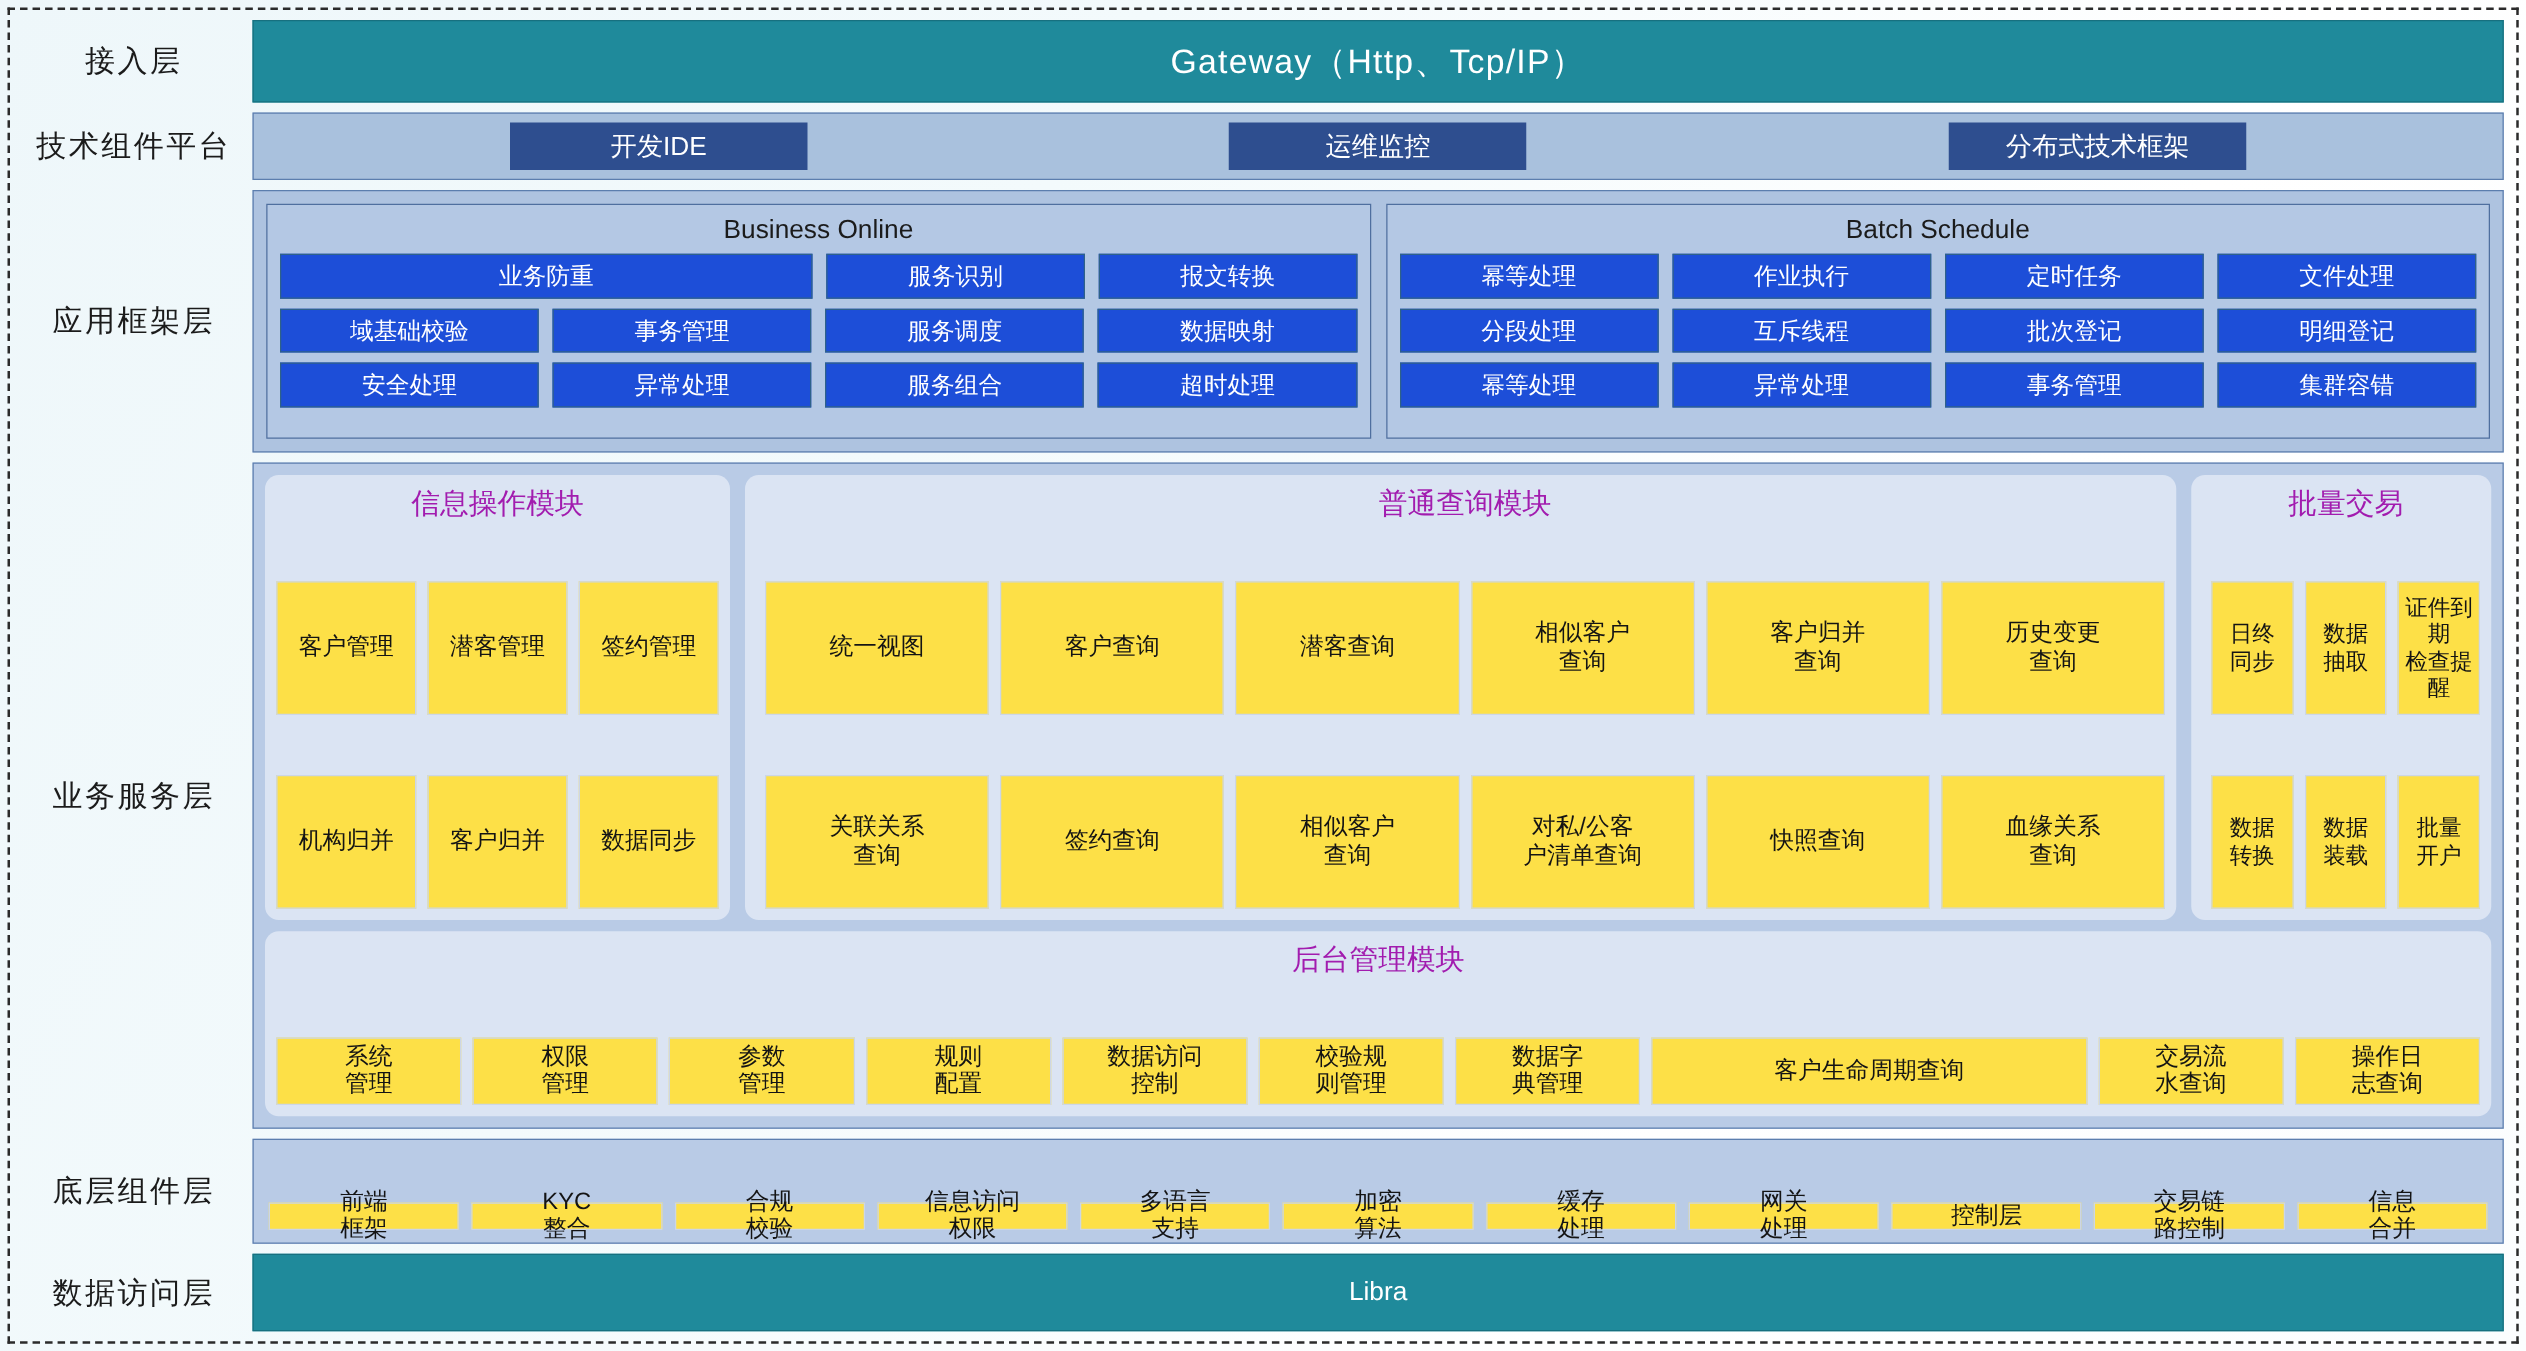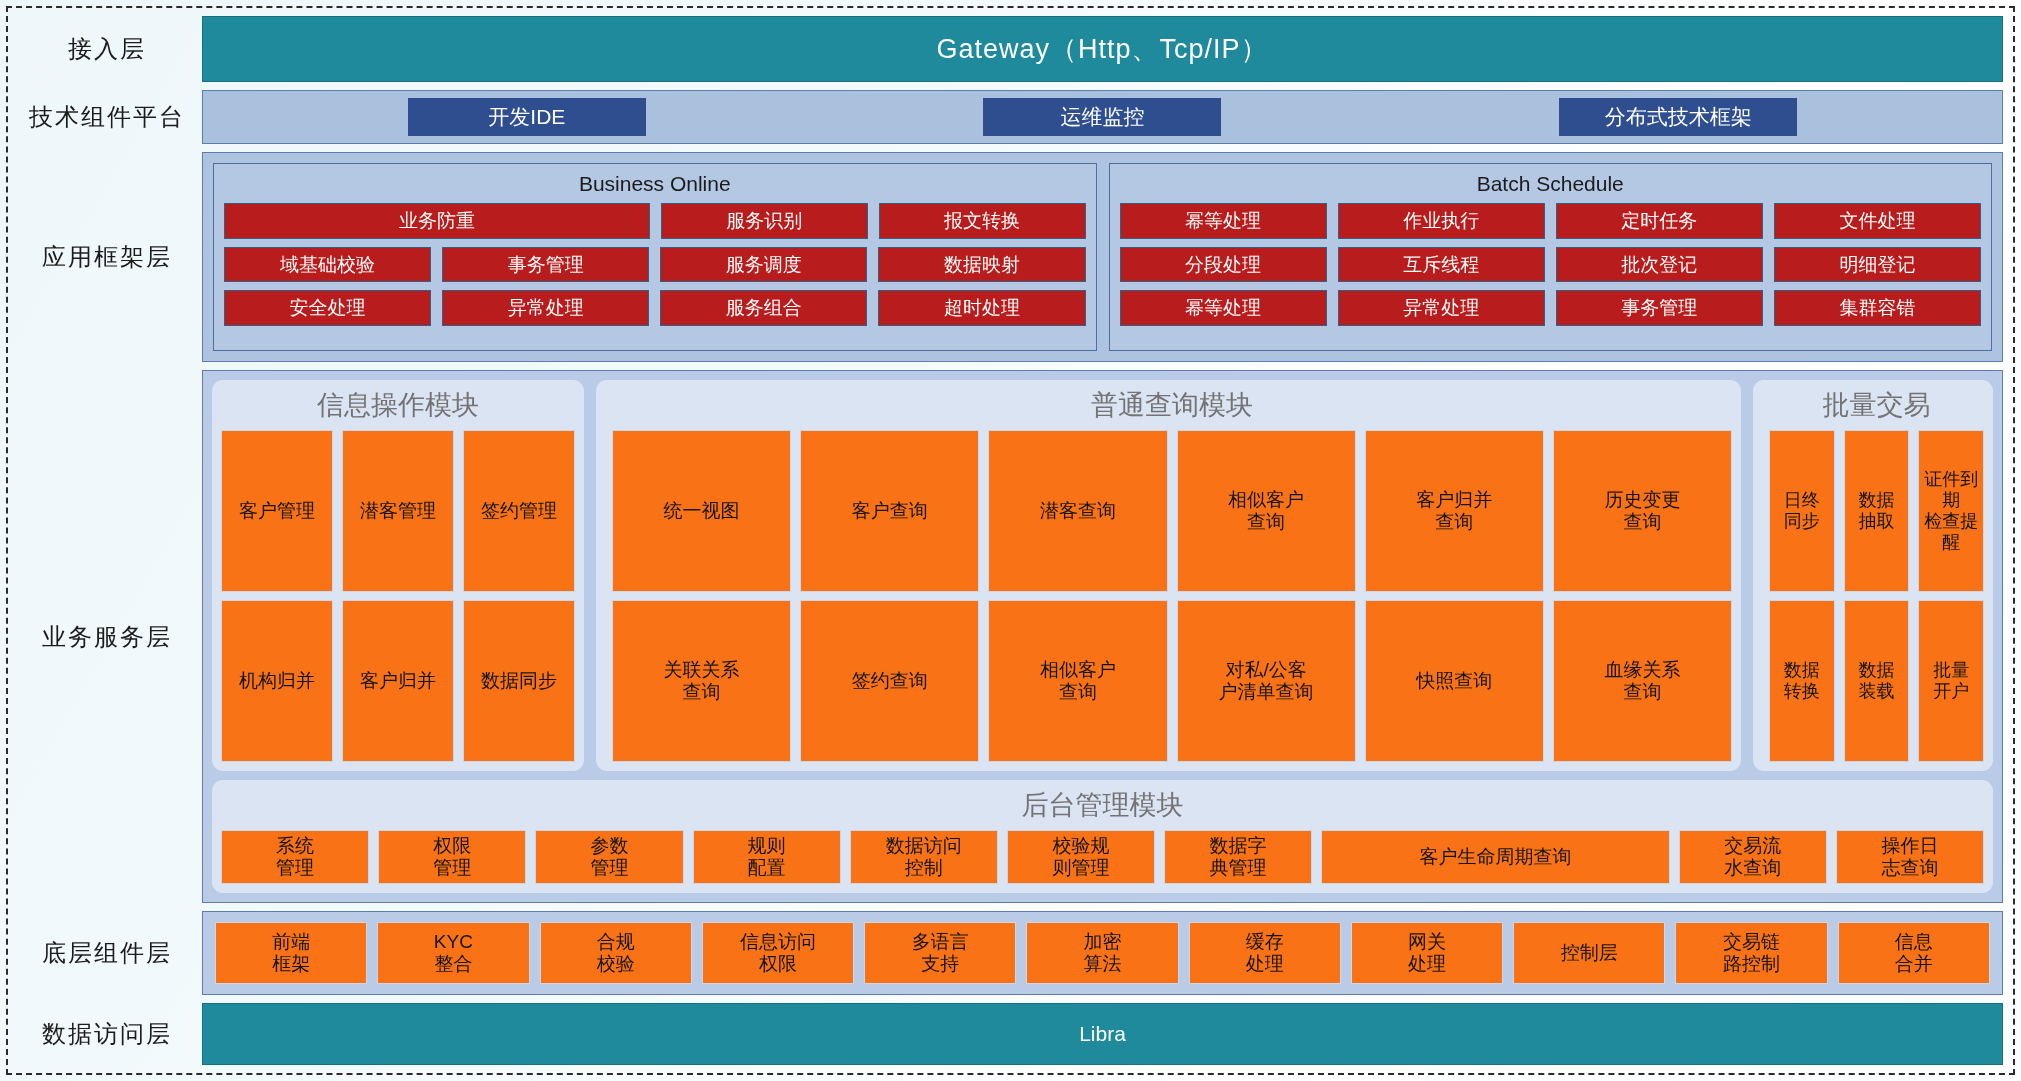--- a/index.html
+++ b/index.html
@@ -68,46 +68,46 @@
     padding:6px 10px 24px;box-sizing:border-box;
     display:flex;flex-direction:column;
   }
   .group-title{
     text-align:center;font-size:21px;color:#1b1b1b;
     margin:2px 0 7px;
   }
   .app-grid{display:flex;flex-direction:column;gap:8px;flex:1;}
   .app-line{display:flex;gap:11px;flex:1;}
   .app-chip{
-    background:#b91c1c;border:1px solid #2f6289;color:#ffffff;
+    background:#1d4ed8;border:1px solid #2f6289;color:#ffffff;
     font-size:19px;display:flex;align-items:center;justify-content:center;
     flex:1;min-height:33px;text-align:center;
   }
   .app-chip.wide2{flex:2.07;}
   
   .r-biz{flex:1;}
   .biz-band{
     flex:1;background:#b9cbe6;border:1px solid #5c7eae;
     display:flex;flex-direction:column;gap:9px;
     padding:9px;box-sizing:border-box;
   }
   .biz-top{display:flex;gap:12px;flex:1;}
   .mod{
     background:#dbe4f3;border-radius:11px;
     padding:4px 9px 9px;box-sizing:border-box;
     display:flex;flex-direction:column;
   }
-  .mod-title{text-align:center;font-size:27px;color:#737373;margin:3px 0 7px;}
+  .mod-title{text-align:center;font-size:23px;color:#a21caf;margin:3px 0 7px;}
   .mod-grid{display:flex;flex-direction:column;gap:8px;flex:1;}
   .mod-line{display:flex;gap:9px;flex:1;}
   .cell{
-    background:#f97316;border:1px solid #ccd6e6;
+    background:#fde047;border:1px solid #ccd6e6;
     font-size:19px;color:#141414;line-height:1.18;
     display:flex;align-items:center;justify-content:center;text-align:center;
-    flex:1;min-height:44px;padding:2px 4px;box-sizing:border-box;
+    flex:1;min-height:44px;padding:2px 4px;box-sizing:border-box;margin-top:40px;
   }
   .m-info{flex:0 0 372px;}
   .m-query{flex:1;padding-left:16px;}
   .m-batch{flex:0 0 240px;padding-left:16px;}
   .m-batch .cell{font-size:18px;}
   .mod-admin{flex:0 0 auto;}
   .admin-line{display:flex;gap:9px;}
   .admin-line .cell{min-height:54px;}
   .admin-line .cell.c-narrow{flex:1;}
   .admin-line .cell.c-life{flex:2.45;}

